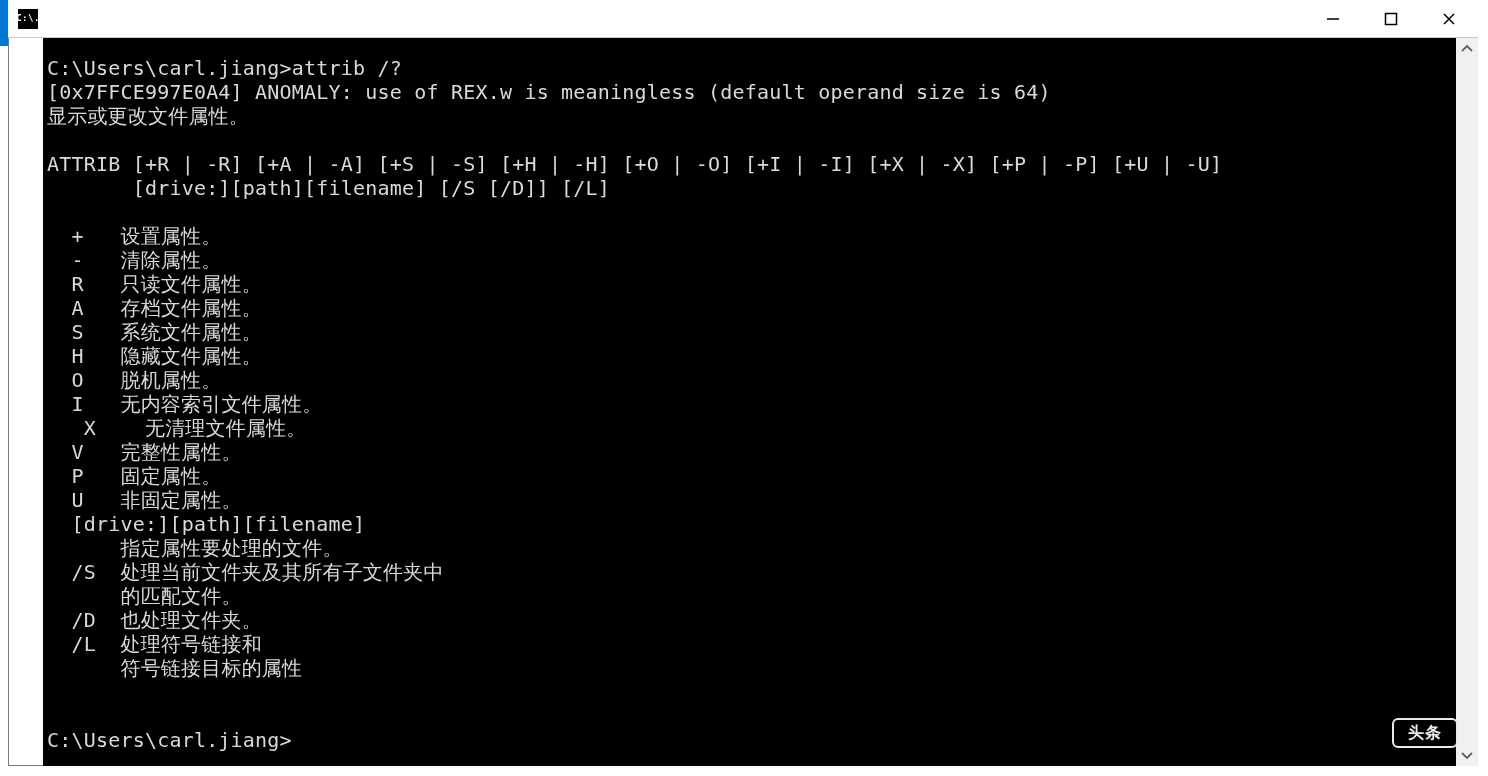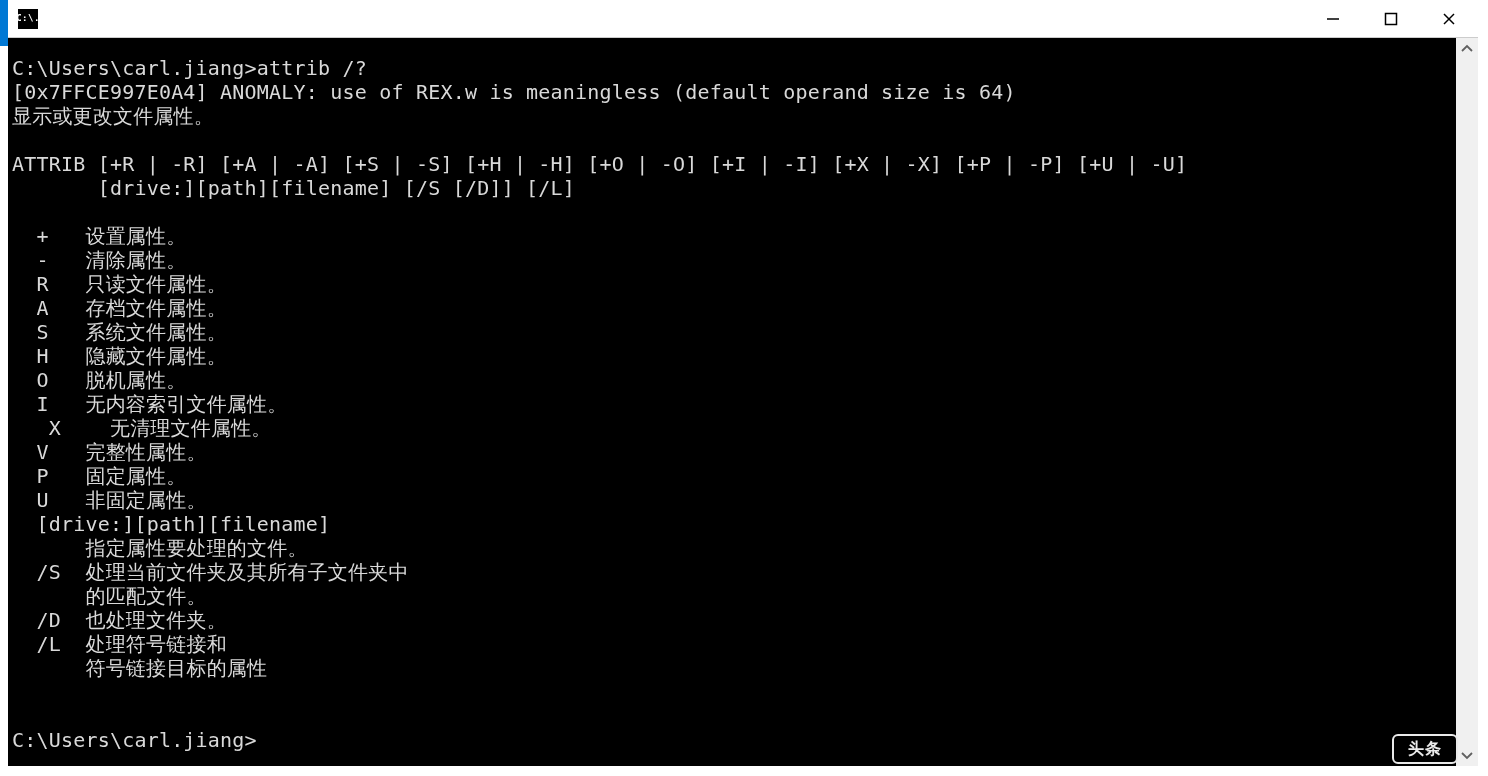--- a/index.html
+++ b/index.html
@@ -6,27 +6,27 @@
   html,body { width:1488px; height:776px; background:#fff; font-family:"Consolas","SimSun","Microsoft YaHei",monospace; overflow:hidden; }
   .blue-strip { position:absolute; left:0; top:0; width:8px; height:46px; background:#0078d4; }
   .window { position:absolute; left:8px; top:0; width:1470px; height:766px; background:#fff; box-shadow:0 0 0 1px #7a7a7a inset; display:flex; flex-direction:column; }
   .titlebar { height:38px; background:#fff; display:flex; align-items:center; border-bottom:1px solid #ccc; }
   .titlebar-icon { width:20px; height:20px; margin:0 8px 0 10px; background:#000; display:inline-flex; align-items:center; justify-content:center; }
   .titlebar-icon span { color:#fff; font:700 9px/1 monospace; letter-spacing:.5px; }
   .titlebar-title { font:400 18px "Segoe UI","Microsoft YaHei",sans-serif; color:#000; }
   .titlebar-spacer { flex:1; }
   .winbtn { width:58px; height:36px; display:flex; align-items:center; justify-content:center; color:#000; }
   .winbtn svg { width:14px; height:14px; }
-  .body-row { flex:1; display:flex; min-height:0; }
+  .body-row { flex:1; display:flex; min-height:0;margin-left:35px; }
   .terminal { flex:1; background:#000; color:#d9d9d9; font:400 20px/24px "NSimSun","SimSun","Consolas",monospace; padding:18px 0 0 4px; white-space:pre; overflow:hidden; letter-spacing:0.2px; }
   .scrollbar { width:22px; background:#f0f0f0; position:relative; }
   .sb-arrow { position:absolute; left:0; width:22px; height:22px; display:flex; align-items:center; justify-content:center; color:#606060; }
   .sb-up { top:0; } .sb-down { bottom:0; }
   .sb-arrow svg{ width:12px; height:12px; }
-  .watermark { position:absolute; right:20px; bottom:2px; display:flex; align-items:center; gap:10px; color:#eaeaea; font:400 26px "Microsoft YaHei",sans-serif; }
+  .watermark { position:absolute; right:20px; bottom:18px; display:flex; align-items:center; gap:10px; color:#eaeaea; font:400 26px "Microsoft YaHei",sans-serif; }
   .wm-logo { width:66px; height:30px; border:2px solid #eaeaea; border-radius:6px; display:flex; align-items:center; justify-content:center; font:700 16px "Microsoft YaHei"; color:#eaeaea; letter-spacing:1px; }
 </style>
 </head>
 <body>
 
 <div class="blue-strip"></div>
 
 <div class="window">
   <div class="titlebar">
     <div class="titlebar-icon">

